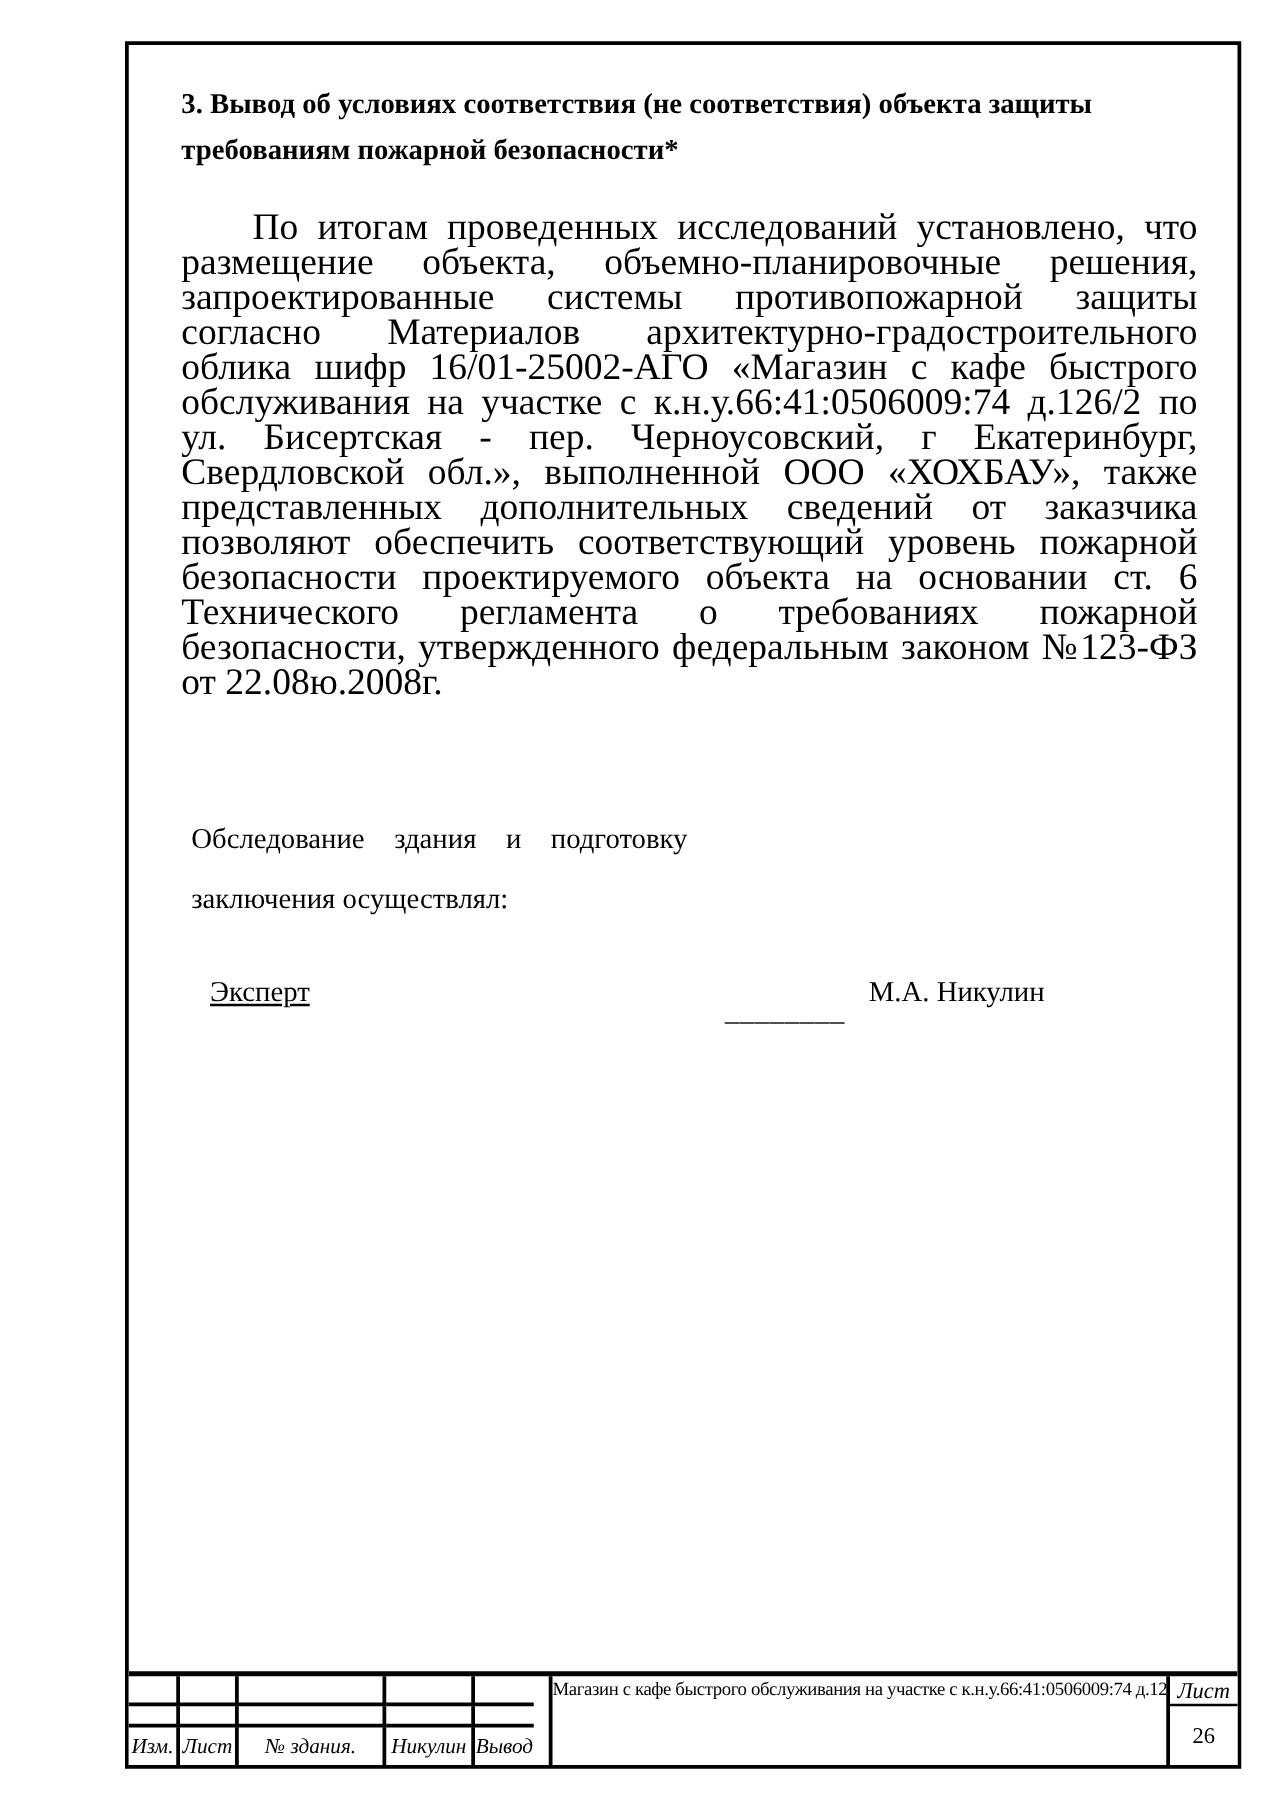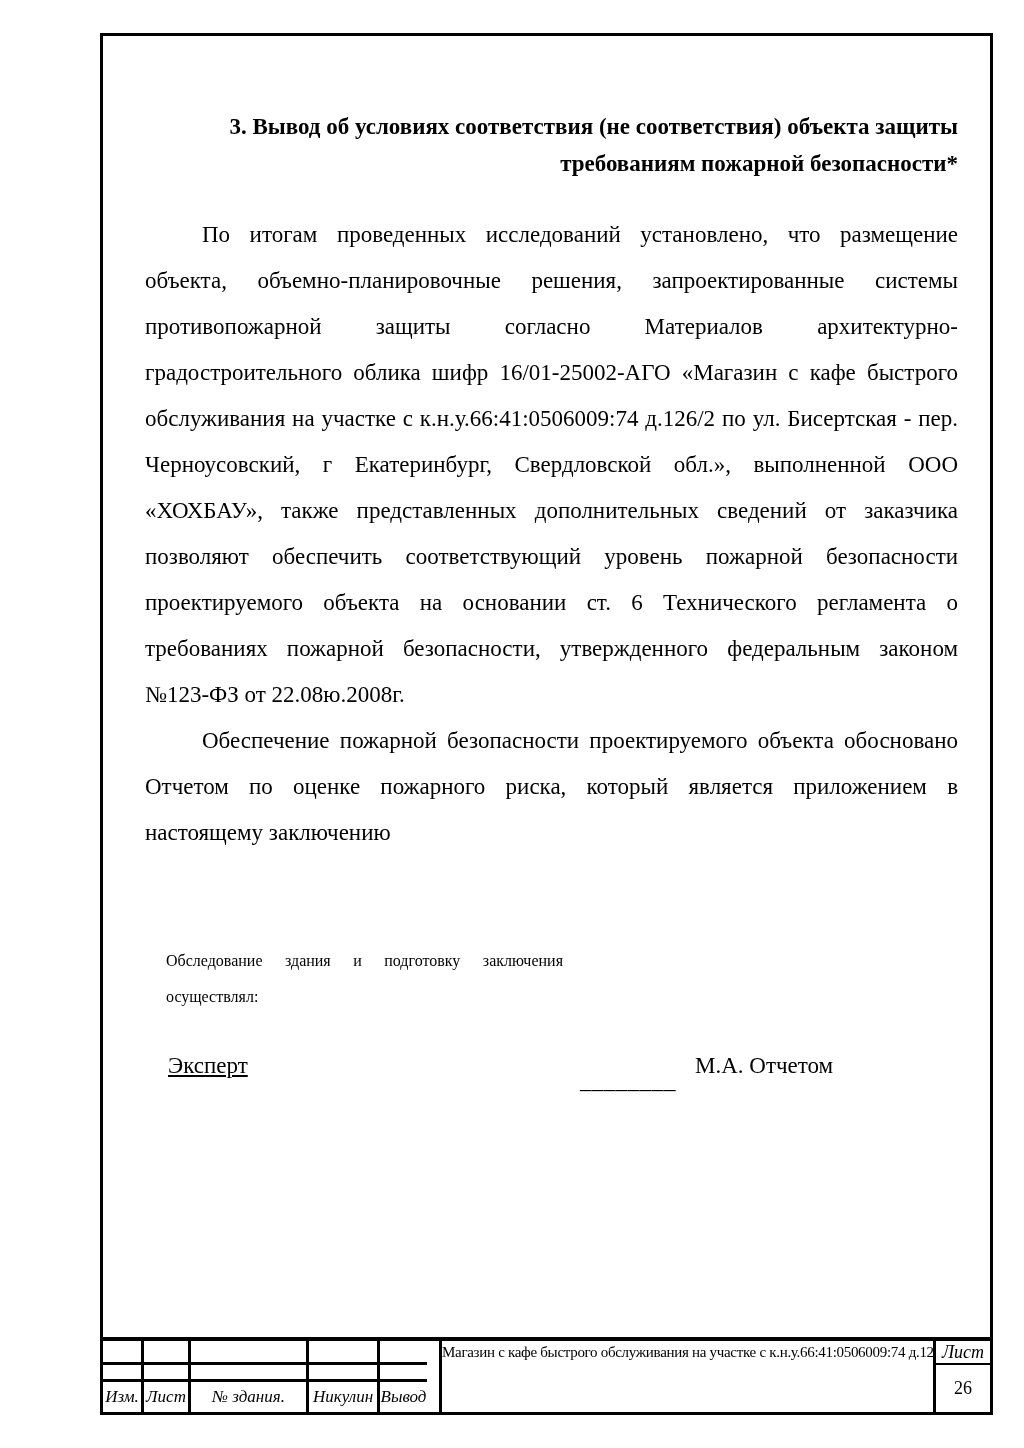--- a/index.html
+++ b/index.html
@@ -24,41 +24,41 @@
     border: 3px solid #000000;
     box-sizing: border-box;
   }
   .content {
     position: absolute;
     left: 42px;
     right: 32px;
     top: 0;
   }
   .doc-heading {
-    margin: 72px 0 0 0;
+    margin: 28px 0 0 0;
     font-size: 23px;
     line-height: 37px;
     font-weight: bold;
-    text-align: right;
+    text-align: left;
   }
   .para {
     margin: 0;
-    font-size: 23px;
-    line-height: 46px;
+    font-size: 30px;
+    line-height: 28px;
     text-align: justify;
     text-indent: 57px;
   }
   .para.first {
     margin-top: 30px;
   }
   .surveyor-note {
-    margin: 87px 0 0 21px;
+    margin: 87px 0 0 8px;
     width: 397px;
-    font-size: 16px;
-    line-height: 36px;
+    font-size: 23px;
+    line-height: 48px;
     text-align: justify;
   }
   .signature-row {
     position: relative;
     margin-top: 35px;
     height: 34px;
     font-size: 23px;
     line-height: 32px;
   }
   .sig-role   { position: absolute; left: 23px;  top: 0; text-decoration: underline; }
@@ -134,28 +134,27 @@
 </head>
 <body>
 
 <div class="page-frame">
   <div class="content">
 
     <h2 class="doc-heading">3. Вывод об условиях соответствия (не соответствия) объекта защиты требованиям пожарной безопасности*</h2>
 
     <p class="para first">По итогам проведенных исследований установлено, что размещение объекта, объемно-планировочные решения, запроектированные системы противопожарной защиты согласно Материалов архитектурно-градостроительного облика шифр 16/01-25002-АГО «Магазин с кафе быстрого обслуживания на участке с к.н.у.66:41:0506009:74 д.126/2 по ул. Бисертская - пер. Черноусовский, г Екатеринбург, Свердловской обл.», выполненной ООО «ХОХБАУ», также представленных дополнительных сведений от заказчика позволяют обеспечить соответствующий уровень пожарной безопасности проектируемого объекта на основании ст. 6 Технического регламента о требованиях пожарной безопасности, утвержденного федеральным законом №123-ФЗ от 22.08ю.2008г.</p>
 
-    <p class="para">Обеспечение пожарной безопасности проектируемого объекта обосновано Отчетом по оценке пожарного риска, который является приложением в настоящему заключению</p>
 
     <p class="surveyor-note">Обследование здания и подготовку заключения осуществлял:</p>
 
     <div class="signature-row">
       <span class="sig-role">Эксперт</span>
       <span class="sig-line">________</span>
-      <span class="sig-name">М.А. Отчетом</span>
+      <span class="sig-name">М.А. Никулин</span>
     </div>
   </div>
 
   <div class="title-block">
 
     <div class="tb-left">
 
       <div class="tb-cell"></div>
       <div class="tb-cell"></div>
       <div class="tb-cell"></div>

